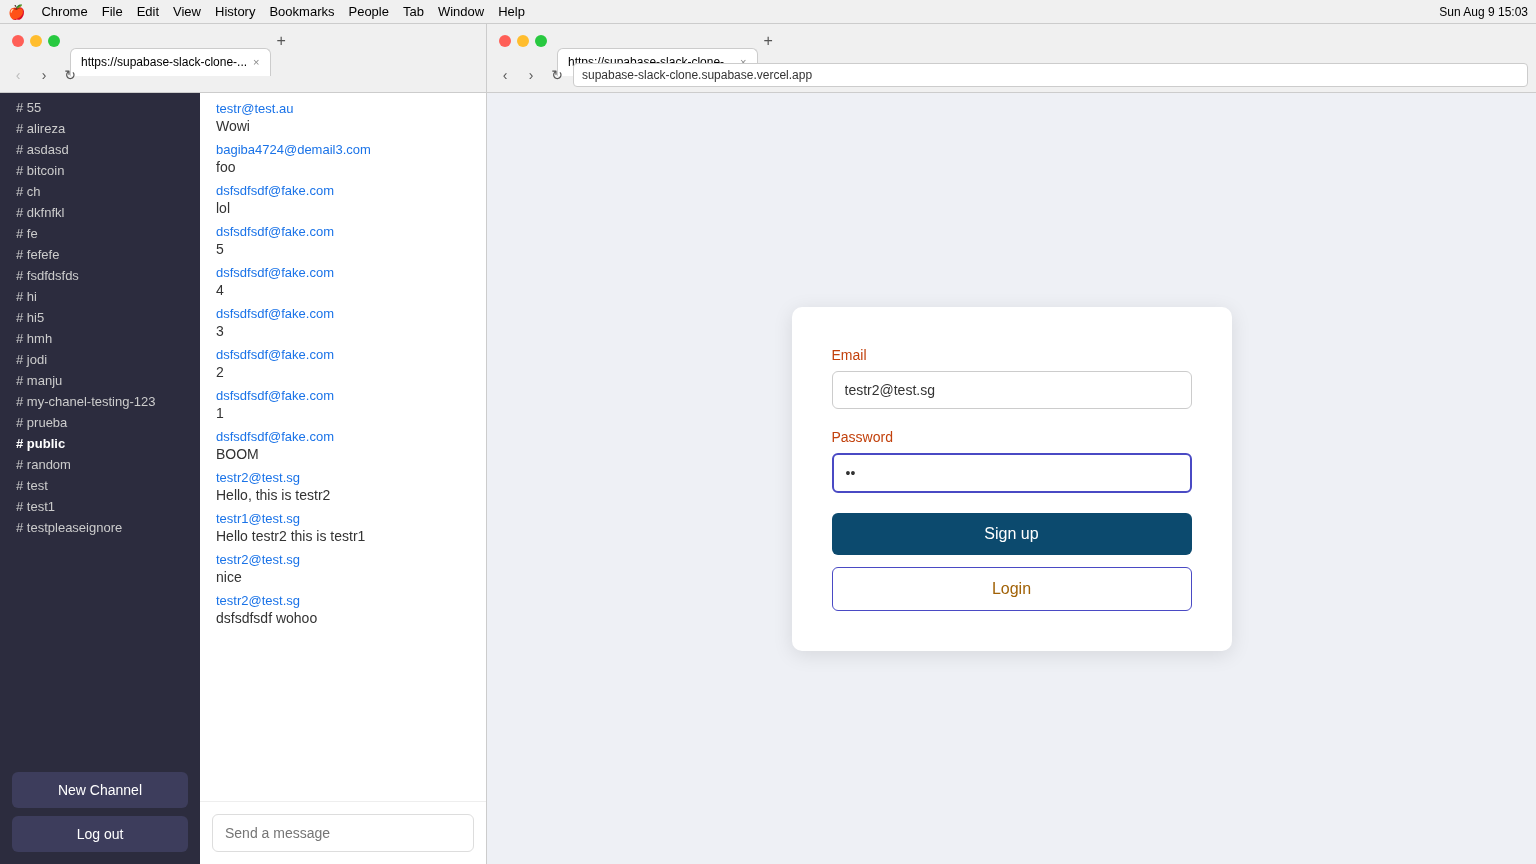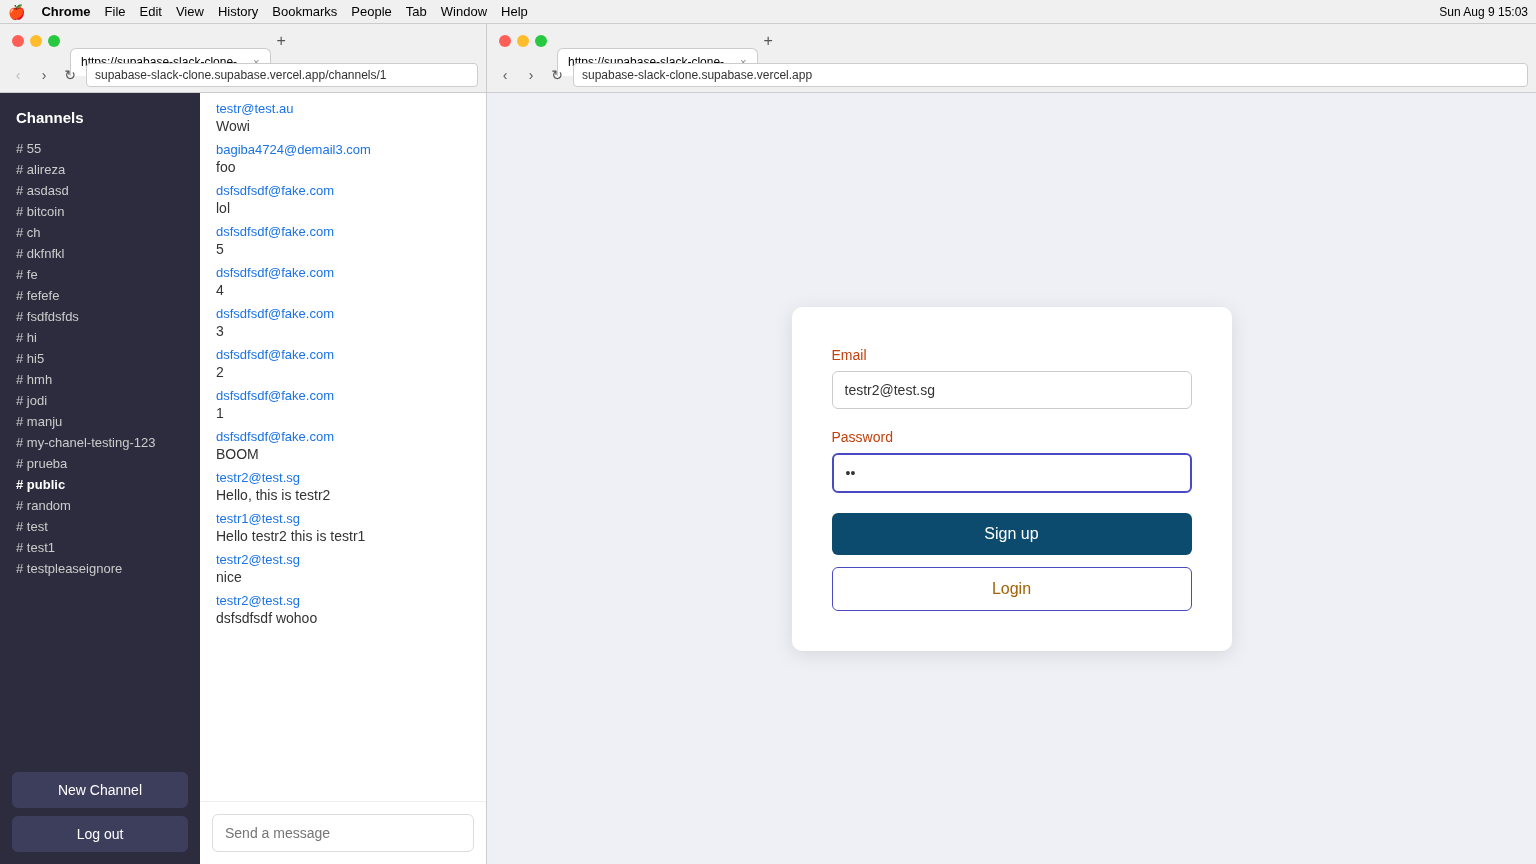--- a/index.html
+++ b/index.html
@@ -21,21 +21,21 @@
       align-items: center;
       padding: 0 8px;
       font-size: 13px;
       gap: 12px;
       border-bottom: 1px solid #ccc;
       z-index: 100;
     }
     .menubar .apple-icon { font-size: 14px; margin-right: 4px; }
     .menubar .menu-items { display: flex; gap: 14px; }
     .menubar .menu-item { font-size: 13px; color: #000; cursor: default; }
-    .menubar .menu-item.bold { font-weight: 700; }
+    .menubar .menu-item.bold { font-weight: 400; }
     .menubar-right {
       margin-left: auto;
       display: flex;
       align-items: flex-end;
       gap: 8px;
       font-size: 12px;
     }
 
     
     .browsers-row {
@@ -363,28 +363,26 @@
         <div class="tab active">
           <span>https://supabase-slack-clone-...</span>
           <span class="tab-close">×</span>
         </div>
         <span class="tab-new">+</span>
       </div>
       <div class="address-bar-row">
         <span class="nav-btn disabled">‹</span>
         <span class="nav-btn">›</span>
         <span class="nav-btn">↻</span>
-        <input class="address-input" value="supabase-slack-clone.supabase.vercel.app/channels/1" style="">
       </div>
     </div>
 
     <div class="app-container">
 
       <div class="sidebar">
-        <div class="sidebar-header">Channels</div>
         <div class="channel-list" id="channel-list">
             <div class="channel-item"># 55</div>
             <div class="channel-item"># alireza</div>
             <div class="channel-item"># asdasd</div>
             <div class="channel-item"># bitcoin</div>
             <div class="channel-item"># ch</div>
             <div class="channel-item"># dkfnfkl</div>
             <div class="channel-item"># fe</div>
             <div class="channel-item"># fefefe</div>
             <div class="channel-item"># fsdfdsfds</div>

